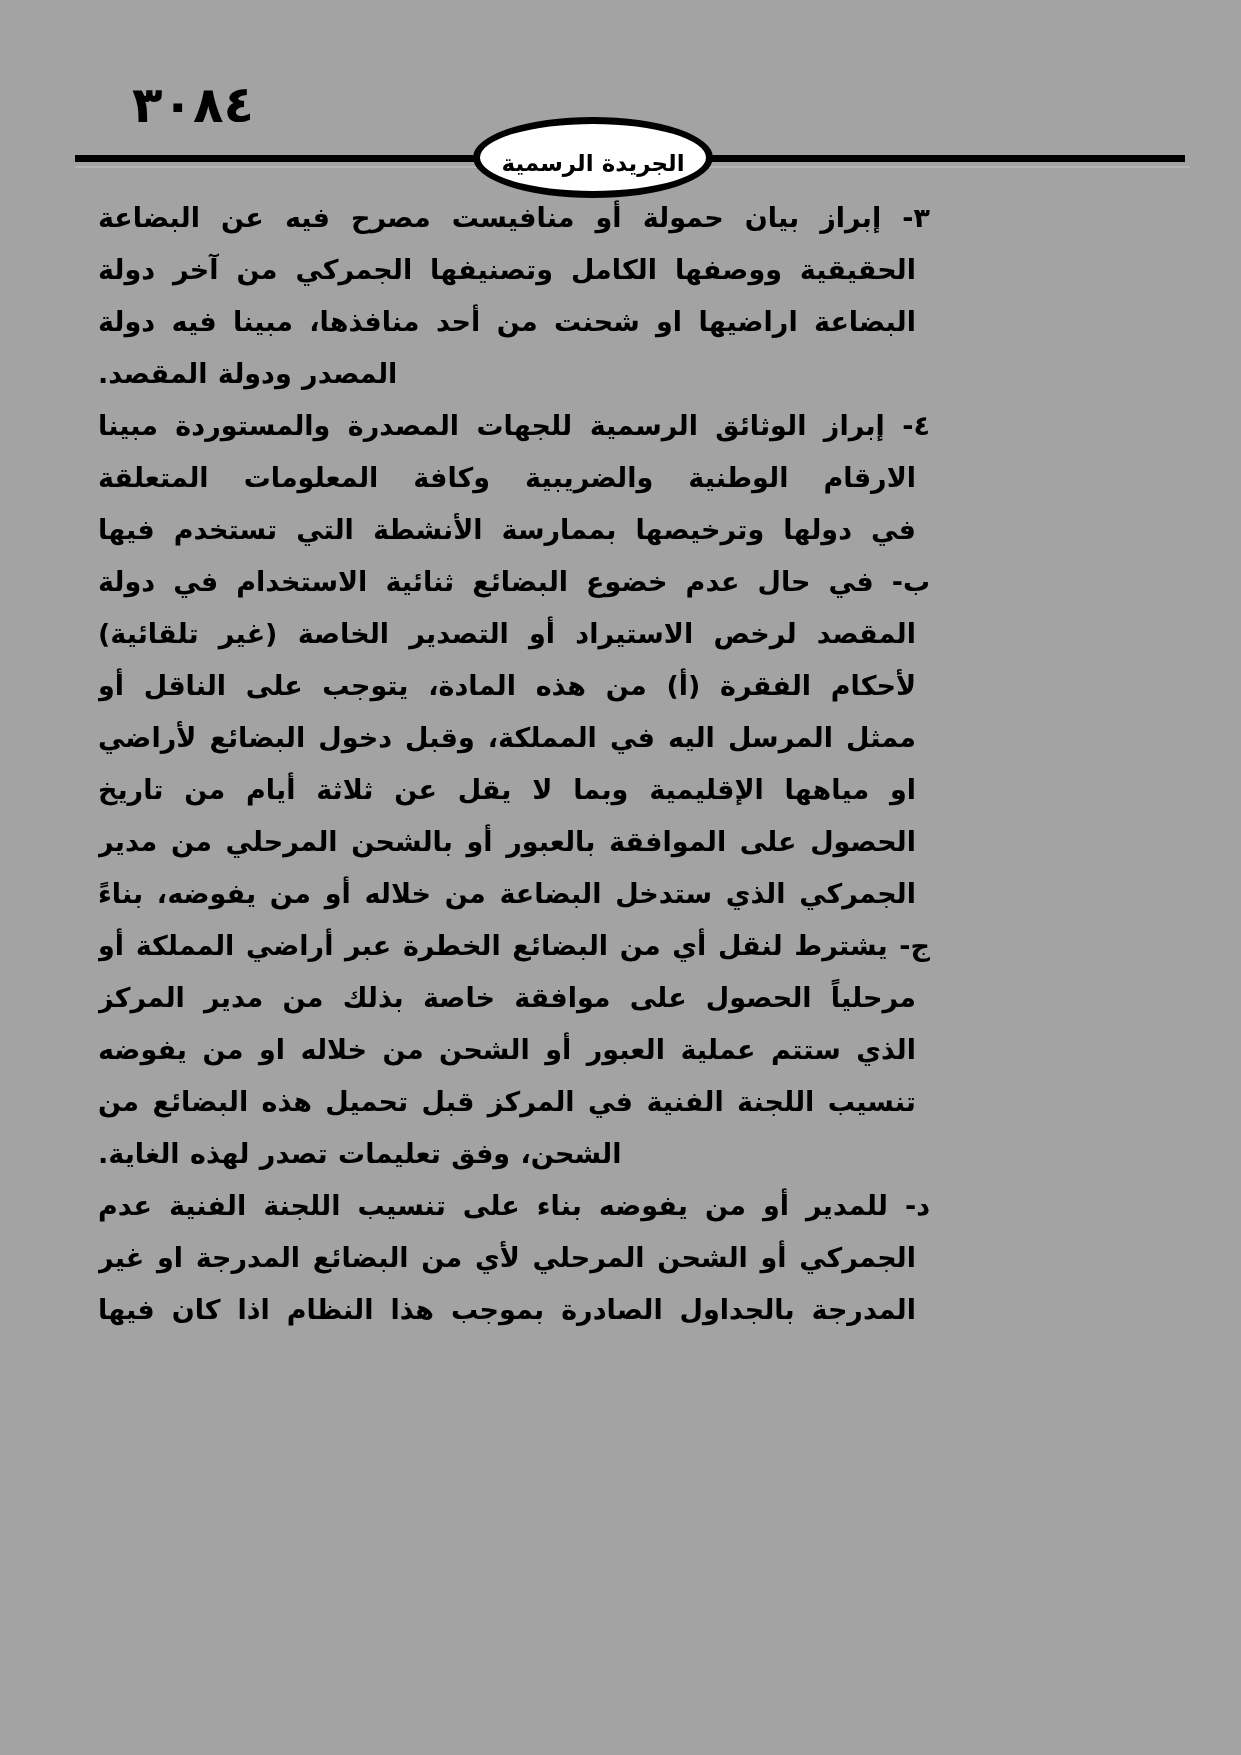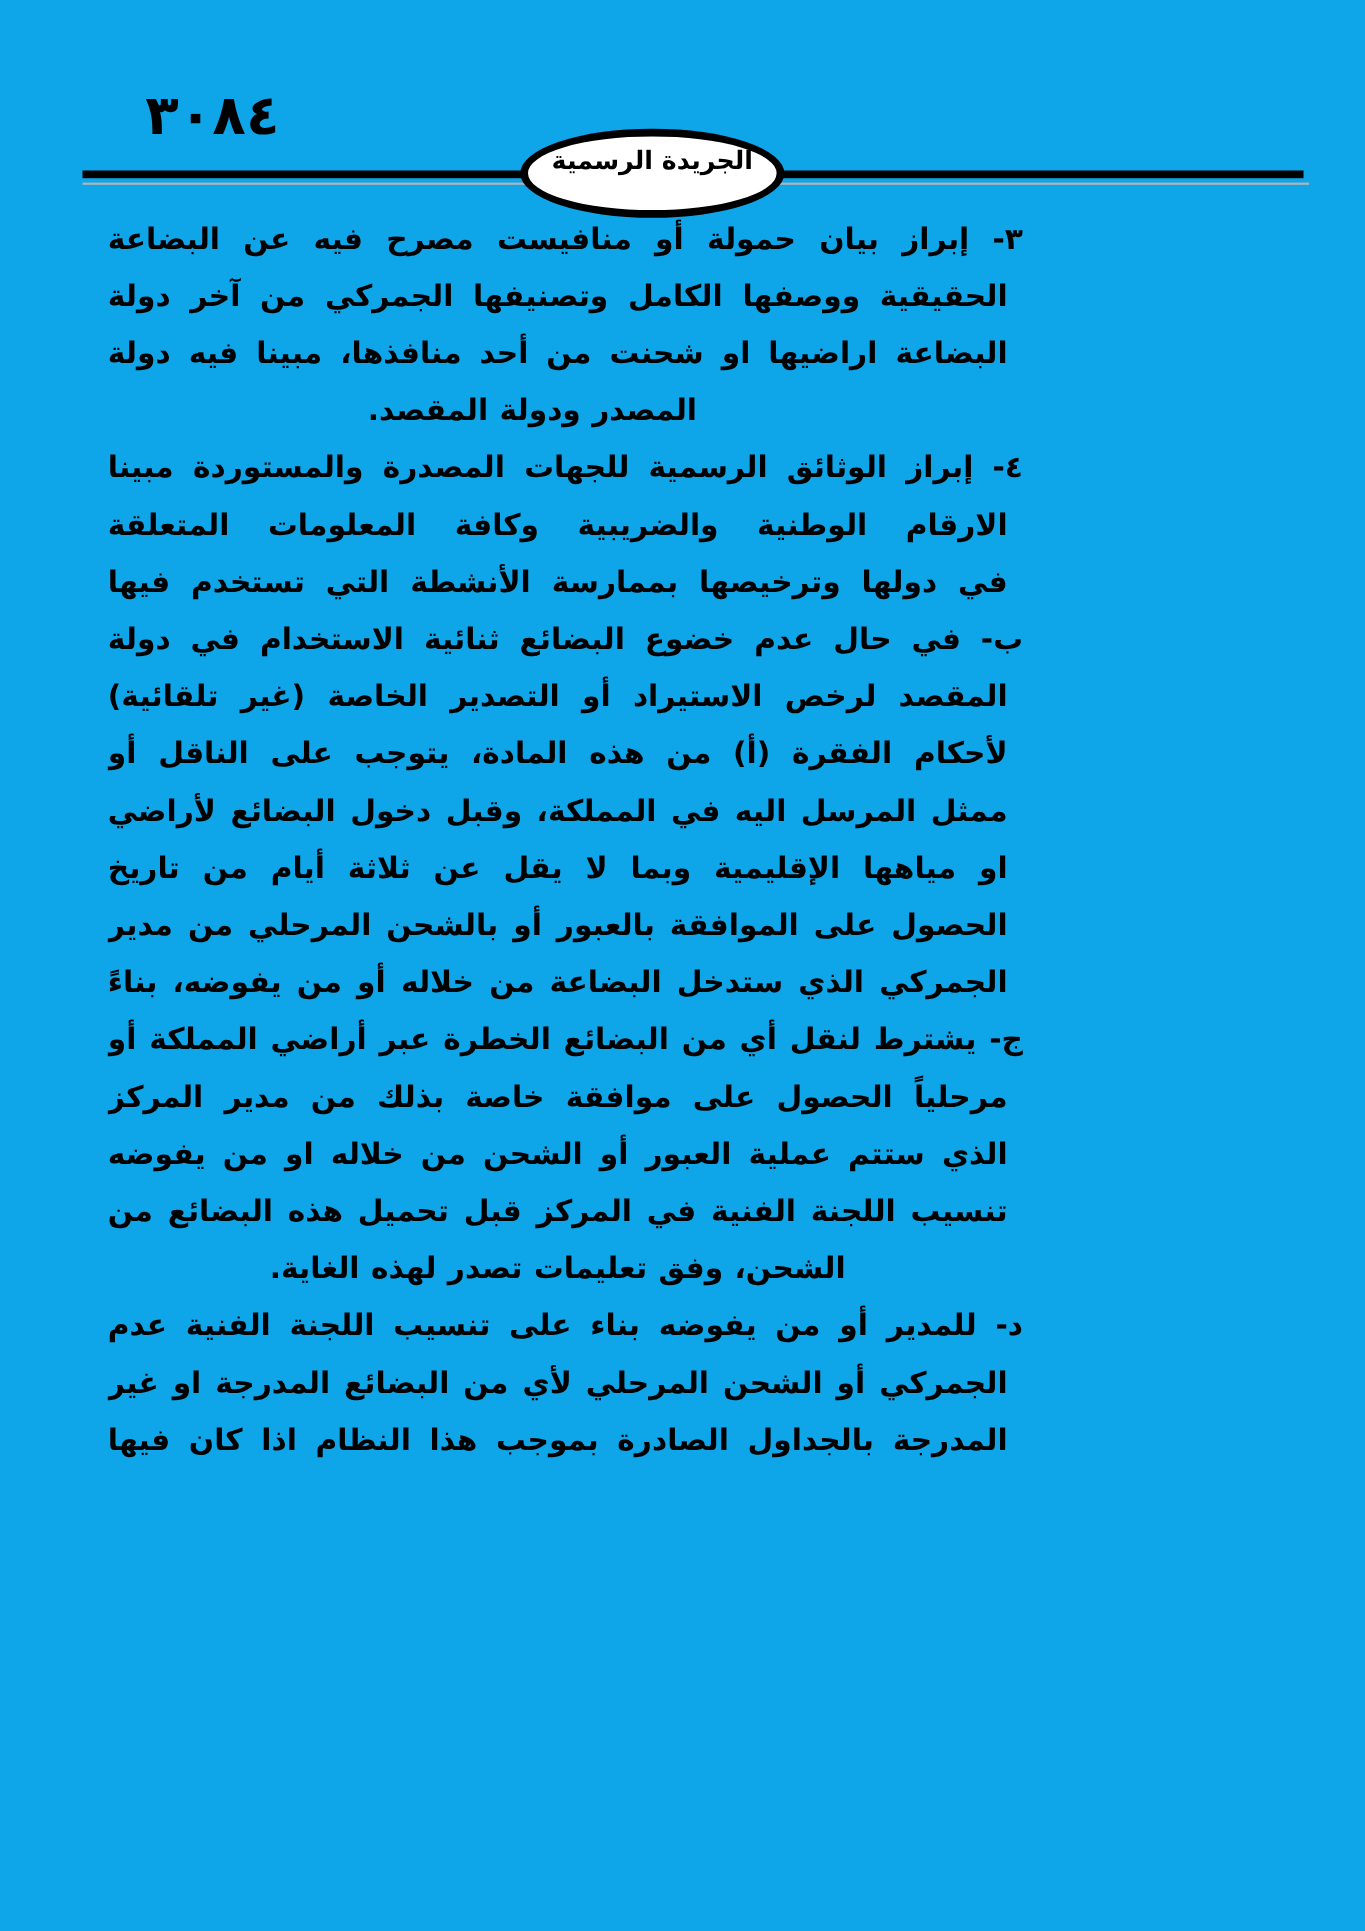--- a/index.html
+++ b/index.html
@@ -1,19 +1,19 @@
 <!DOCTYPE html>
 <html lang="ar" dir="rtl"><head>
 <meta charset="utf-8">
 <style>
   html,body{margin:0;padding:0;background:#e8e8e8;}
   .page{
     position:relative;
     width:1241px;height:1755px;
-    background:#0ea5e9;
+    background:#a3a3a3;
     overflow:hidden;
     font-family:"DejaVu Sans",sans-serif;
     color:#000;
     direction:rtl;
   }
   
   .page-num{
     position:absolute;
     left:132px;top:76px;
     font-size:50px;font-weight:bold;
@@ -36,21 +36,21 @@
   }
   .title-badge{
     position:absolute;
     left:473px;top:117px;
     width:240px;height:81px;
     background:#fff;
     border:7px solid #000;
     border-radius:50%;
     box-sizing:border-box;
     z-index:2;
-    display:flex;justify-content:center;
+    display:flex;align-items:center;justify-content:center;
   }
   .title-badge span{
     font-size:23px;font-weight:bold;
     padding-top:10px;
     white-space:nowrap;
   }
   
   .textcol{
     position:absolute;
     left:98px;top:192px;
@@ -69,21 +69,21 @@
   .first{
     text-align:justify;
     text-align-last:justify;
   }
   .j{
     text-align:justify;
     text-align-last:justify;
     margin-right:14px;
   }
   .e{
-    text-align:center;
+    text-align:left;
     margin-right:14px;
   }
   .e.ind{
     margin-right:60px;
   }
   .marker{white-space:nowrap;}
 </style>
 </head>
 <body>
 

